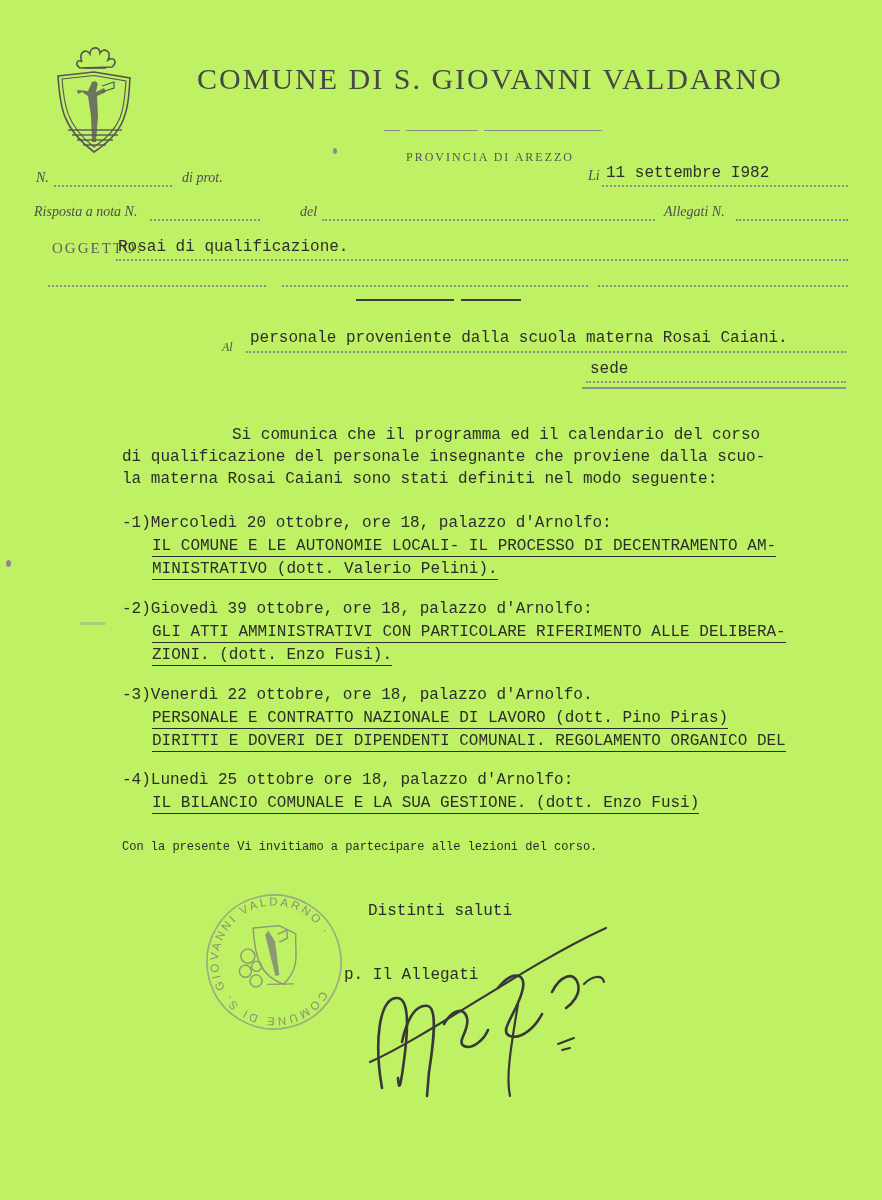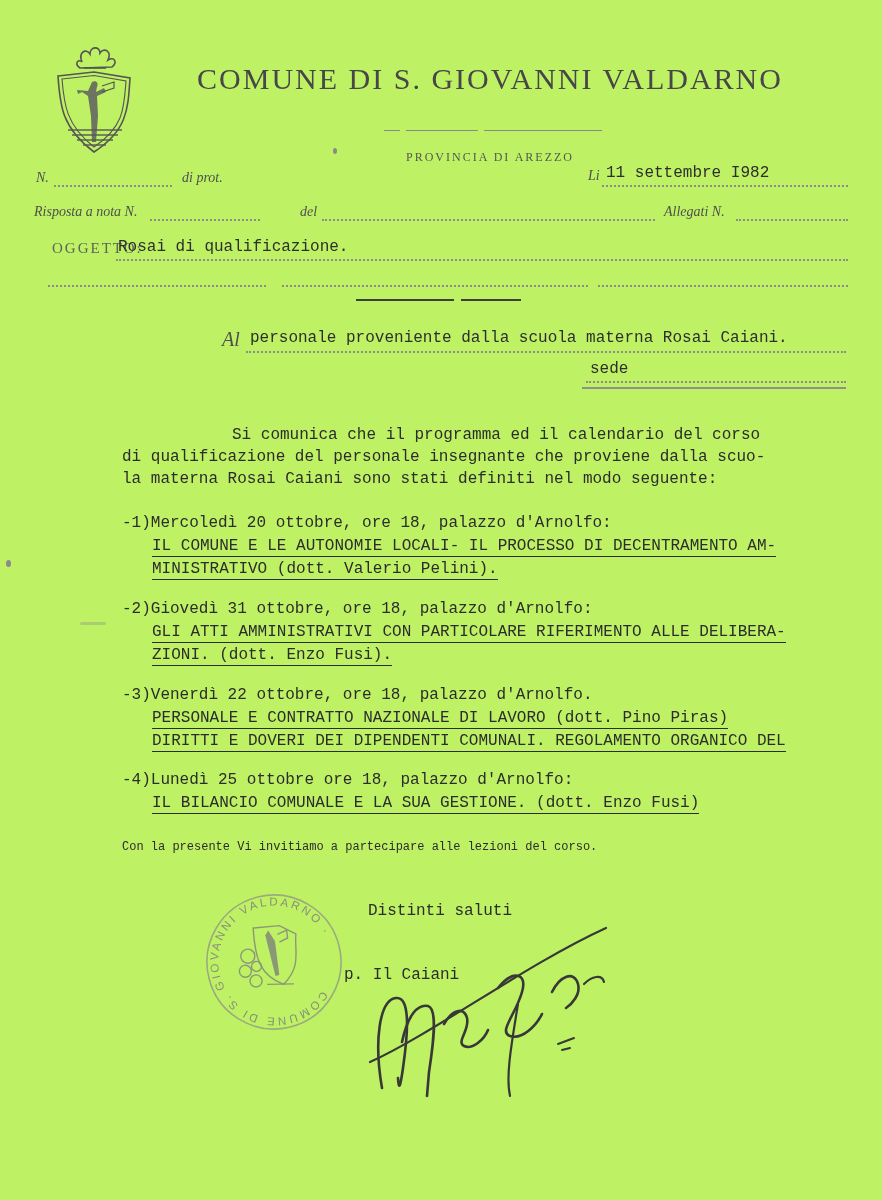--- a/index.html
+++ b/index.html
@@ -105,21 +105,21 @@
   <span class="oggetto-label">OGGETTO:</span>
   <span class="typed" style="left:118px;top:238px">Rosai di qualificazione.</span>
   <div class="dots" style="left:116px;top:258px;width:732px"></div>
 
   <div class="dots" style="left:48px;top:284px;width:218px"></div>
   <div class="dots" style="left:282px;top:284px;width:306px"></div>
   <div class="dots" style="left:598px;top:284px;width:250px"></div>
   <div class="divider" style="left:356px;top:299px;width:98px"></div>
   <div class="divider" style="left:461px;top:299px;width:60px"></div>
 
-  <span class="flabel" style="left:222px;top:328px;font-size:20px">Al</span>
+  <span class="flabel" style="left:222px;top:340px;font-size:12px">Al</span>
   <span class="typed" style="left:250px;top:329px">personale proveniente dalla scuola materna Rosai Caiani.</span>
   <div class="dots" style="left:246px;top:350px;width:600px"></div>
   <span class="typed" style="left:590px;top:360px">sede</span>
   <div class="dots" style="left:586px;top:380px;width:260px"></div>
   <div class="solid-rule" style="left:582px;top:387px;width:264px"></div>
 
   <div class="intro">
     <div>Si comunica che il programma ed il calendario del corso</div>
     <div>di qualificazione del personale insegnante che proviene dalla scuo-</div>
     <div>la materna Rosai Caiani sono stati definiti nel modo seguente:</div>
@@ -127,21 +127,21 @@
 
   <div class="item" style="top:512px">
     <div>-1)Mercoledì 20 ottobre, ore 18, palazzo d'Arnolfo:</div>
     <div class="lines">
       <div><span class="u">IL COMUNE E LE AUTONOMIE LOCALI- IL PROCESSO DI DECENTRAMENTO AM-</span></div>
       <div><span class="u">MINISTRATIVO (dott. Valerio Pelini).</span></div>
     </div>
   </div>
 
   <div class="item" style="top:598px">
-    <div class="dash-first">-2)Giovedì 31 ottobre, ore 18, palazzo d'Arnolfo:</div>
+    <div class="dash-first">-2)Giovedì 39 ottobre, ore 18, palazzo d'Arnolfo:</div>
     <div class="lines">
       <div><span class="u">GLI ATTI AMMINISTRATIVI CON PARTICOLARE RIFERIMENTO ALLE DELIBERA-</span></div>
       <div><span class="u">ZIONI. (dott. Enzo Fusi).</span></div>
     </div>
   </div>
 
   <div class="item" style="top:684px">
     <div>-3)Venerdì 22 ottobre, ore 18, palazzo d'Arnolfo.</div>
     <div class="lines">
       <div><span class="u">PERSONALE E CONTRATTO NAZIONALE DI LAVORO (dott. Pino Piras)</span></div>
@@ -174,21 +174,21 @@
 
       <circle cx="58" cy="66" r="7"></circle>
       <circle cx="52" cy="80" r="6"></circle>
       <circle cx="60" cy="92" r="6"></circle>
       <circle cx="64" cy="78" r="5"></circle>
       <path d="M70 98 L96 104" stroke-width="1.2"></path>
     </g>
   </svg>
 
   <div class="salutation">Distinti saluti</div>
-  <div class="signer">p. Il Caiani</div>
+  <div class="signer">p. Il Allegati</div>
 
   <svg class="signature" width="270" height="210" viewBox="0 0 270 210">
     <g fill="none" stroke="#383838" stroke-width="2.6" stroke-linecap="round">
       <path d="M18 170 C 80 142, 175 72, 254 36" stroke-width="2.2"></path>
       <path d="M30 196 C 22 150, 27 108, 44 106 C 60 104, 55 148, 51 176 C 49 190, 47 202, 46 186"></path>
       <path d="M50 150 C 56 122, 66 112, 76 114 C 87 117, 80 160, 77 180 L 75 204"></path>
       <path d="M92 132 C 100 118, 112 114, 115 126 C 118 138, 104 150, 112 154 C 120 158, 132 148, 136 138"></path>
       <path d="M146 96 C 160 78, 176 80, 170 100 C 164 122, 146 140, 158 144 C 170 148, 184 134, 190 122"></path>
       <path d="M166 112 C 158 160, 154 186, 158 204" stroke-width="2.2"></path>
       <path d="M200 100 C 208 84, 222 78, 226 92 C 229 102, 220 112, 214 116"></path>

